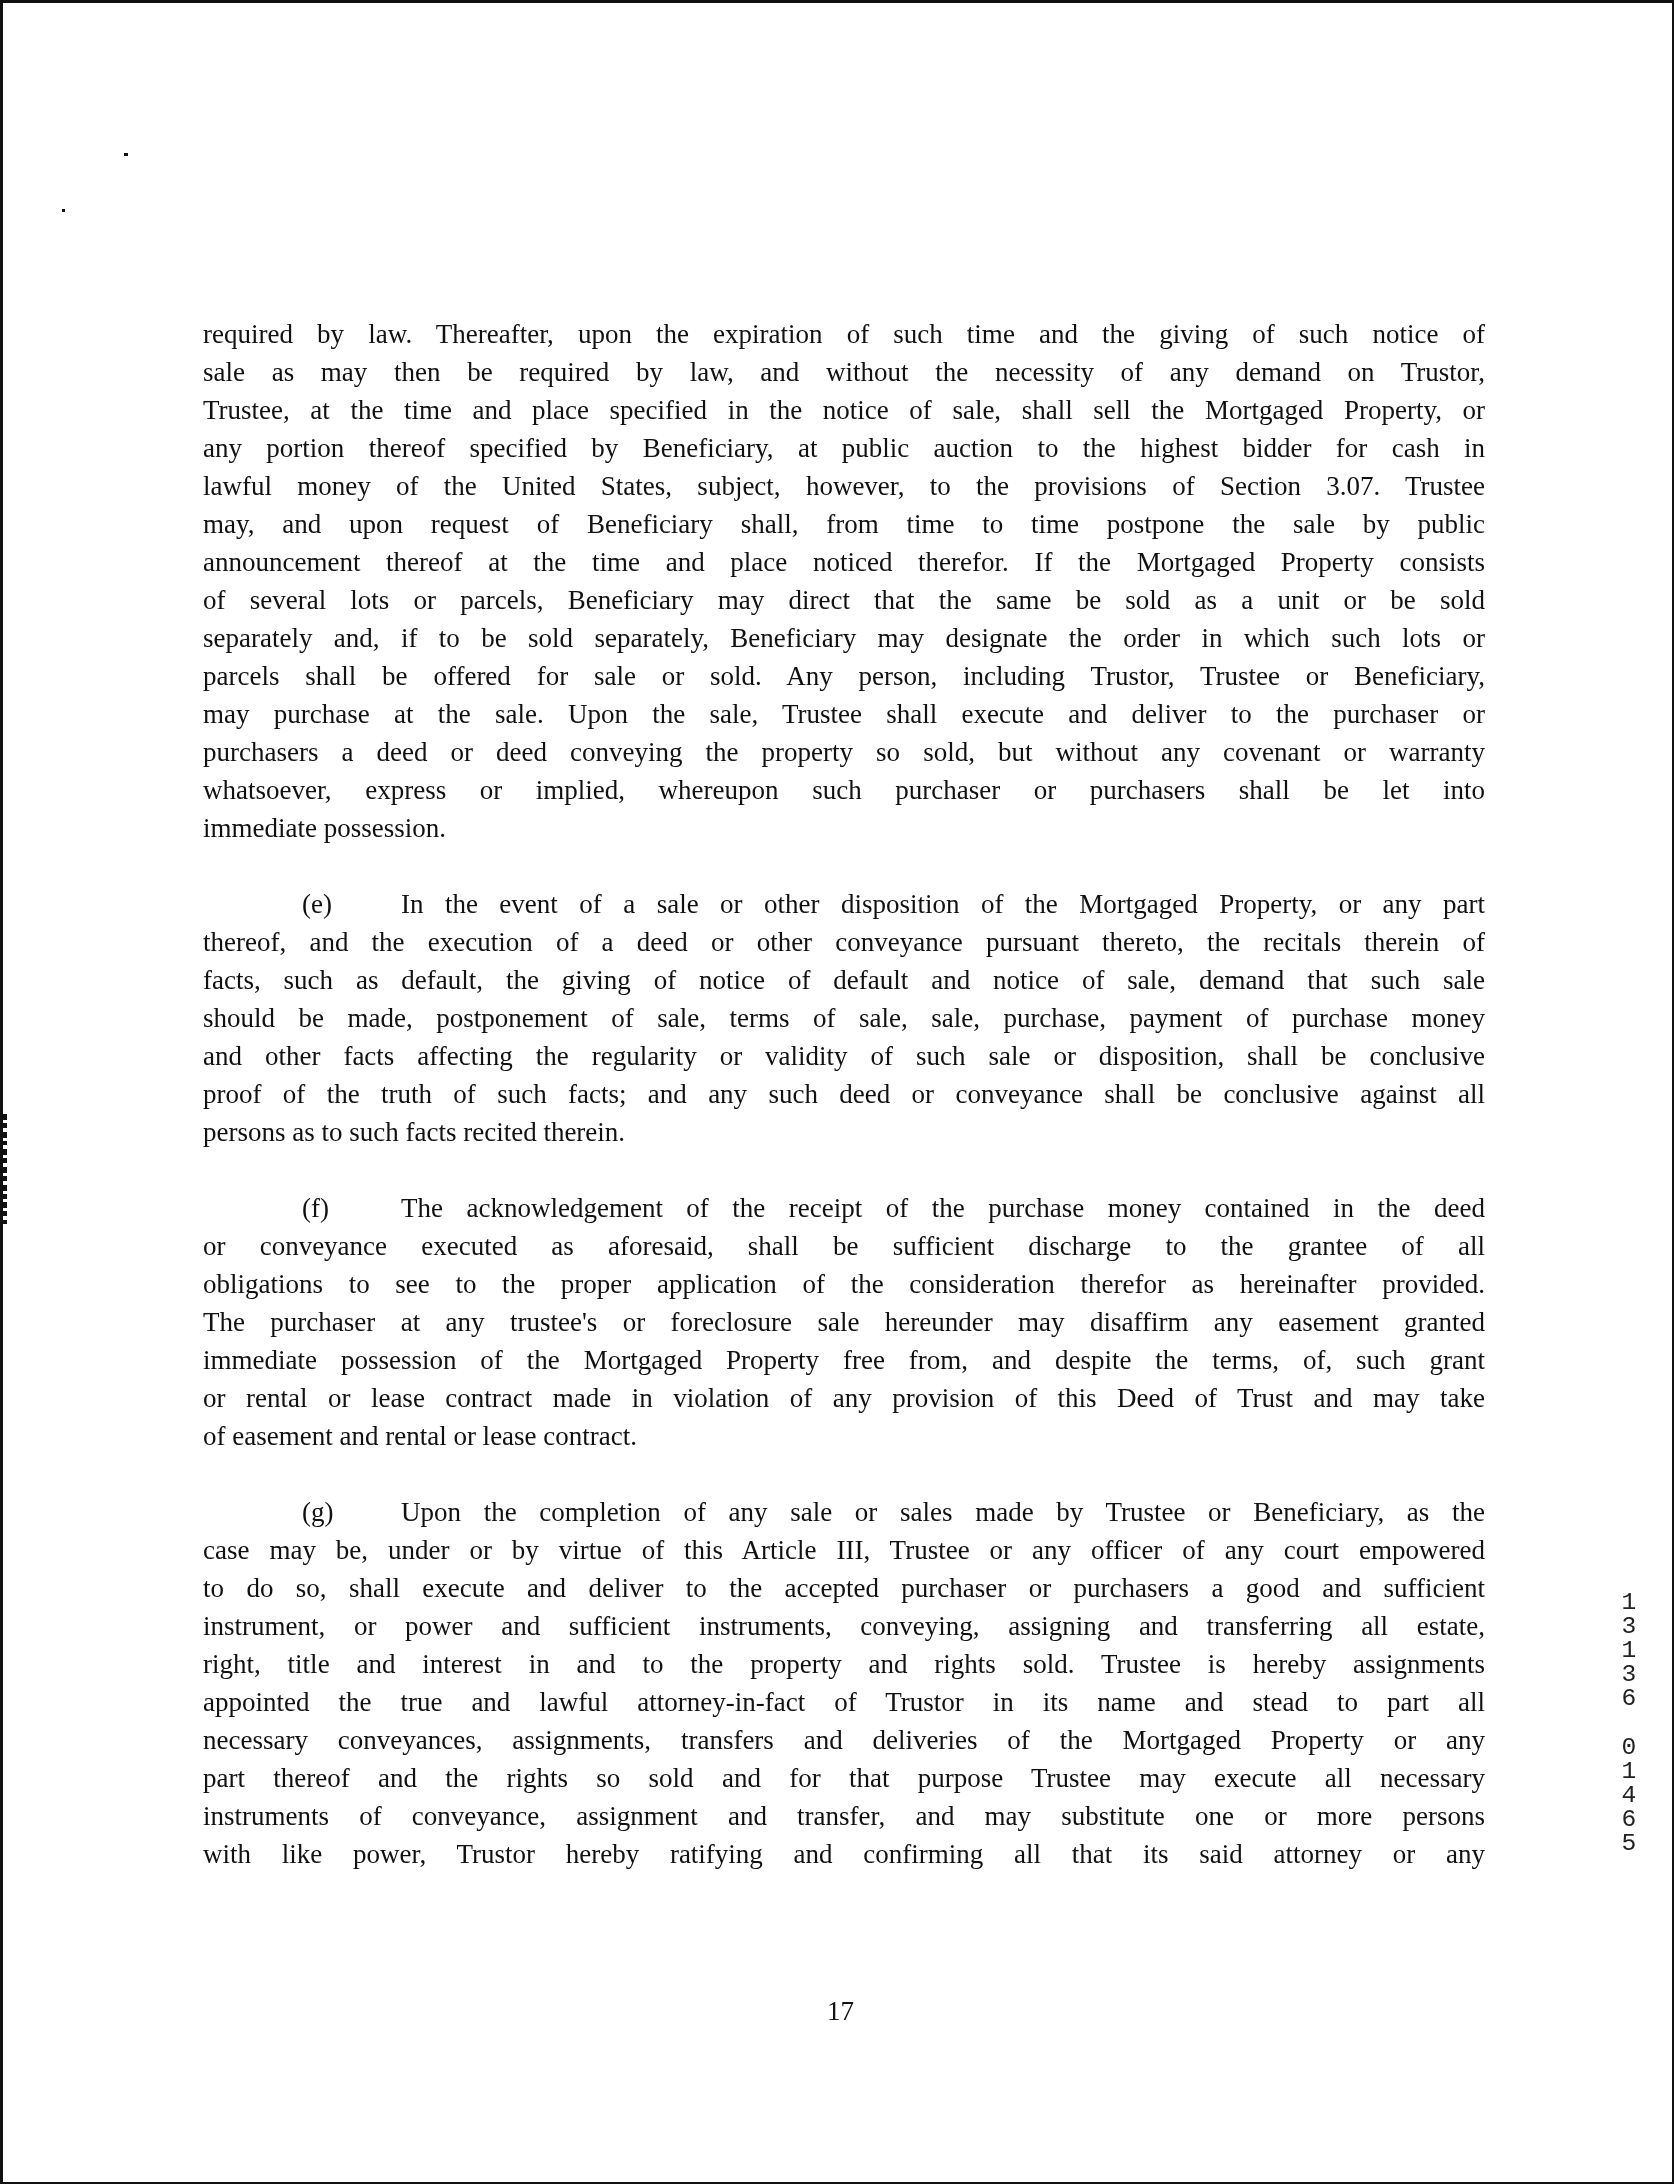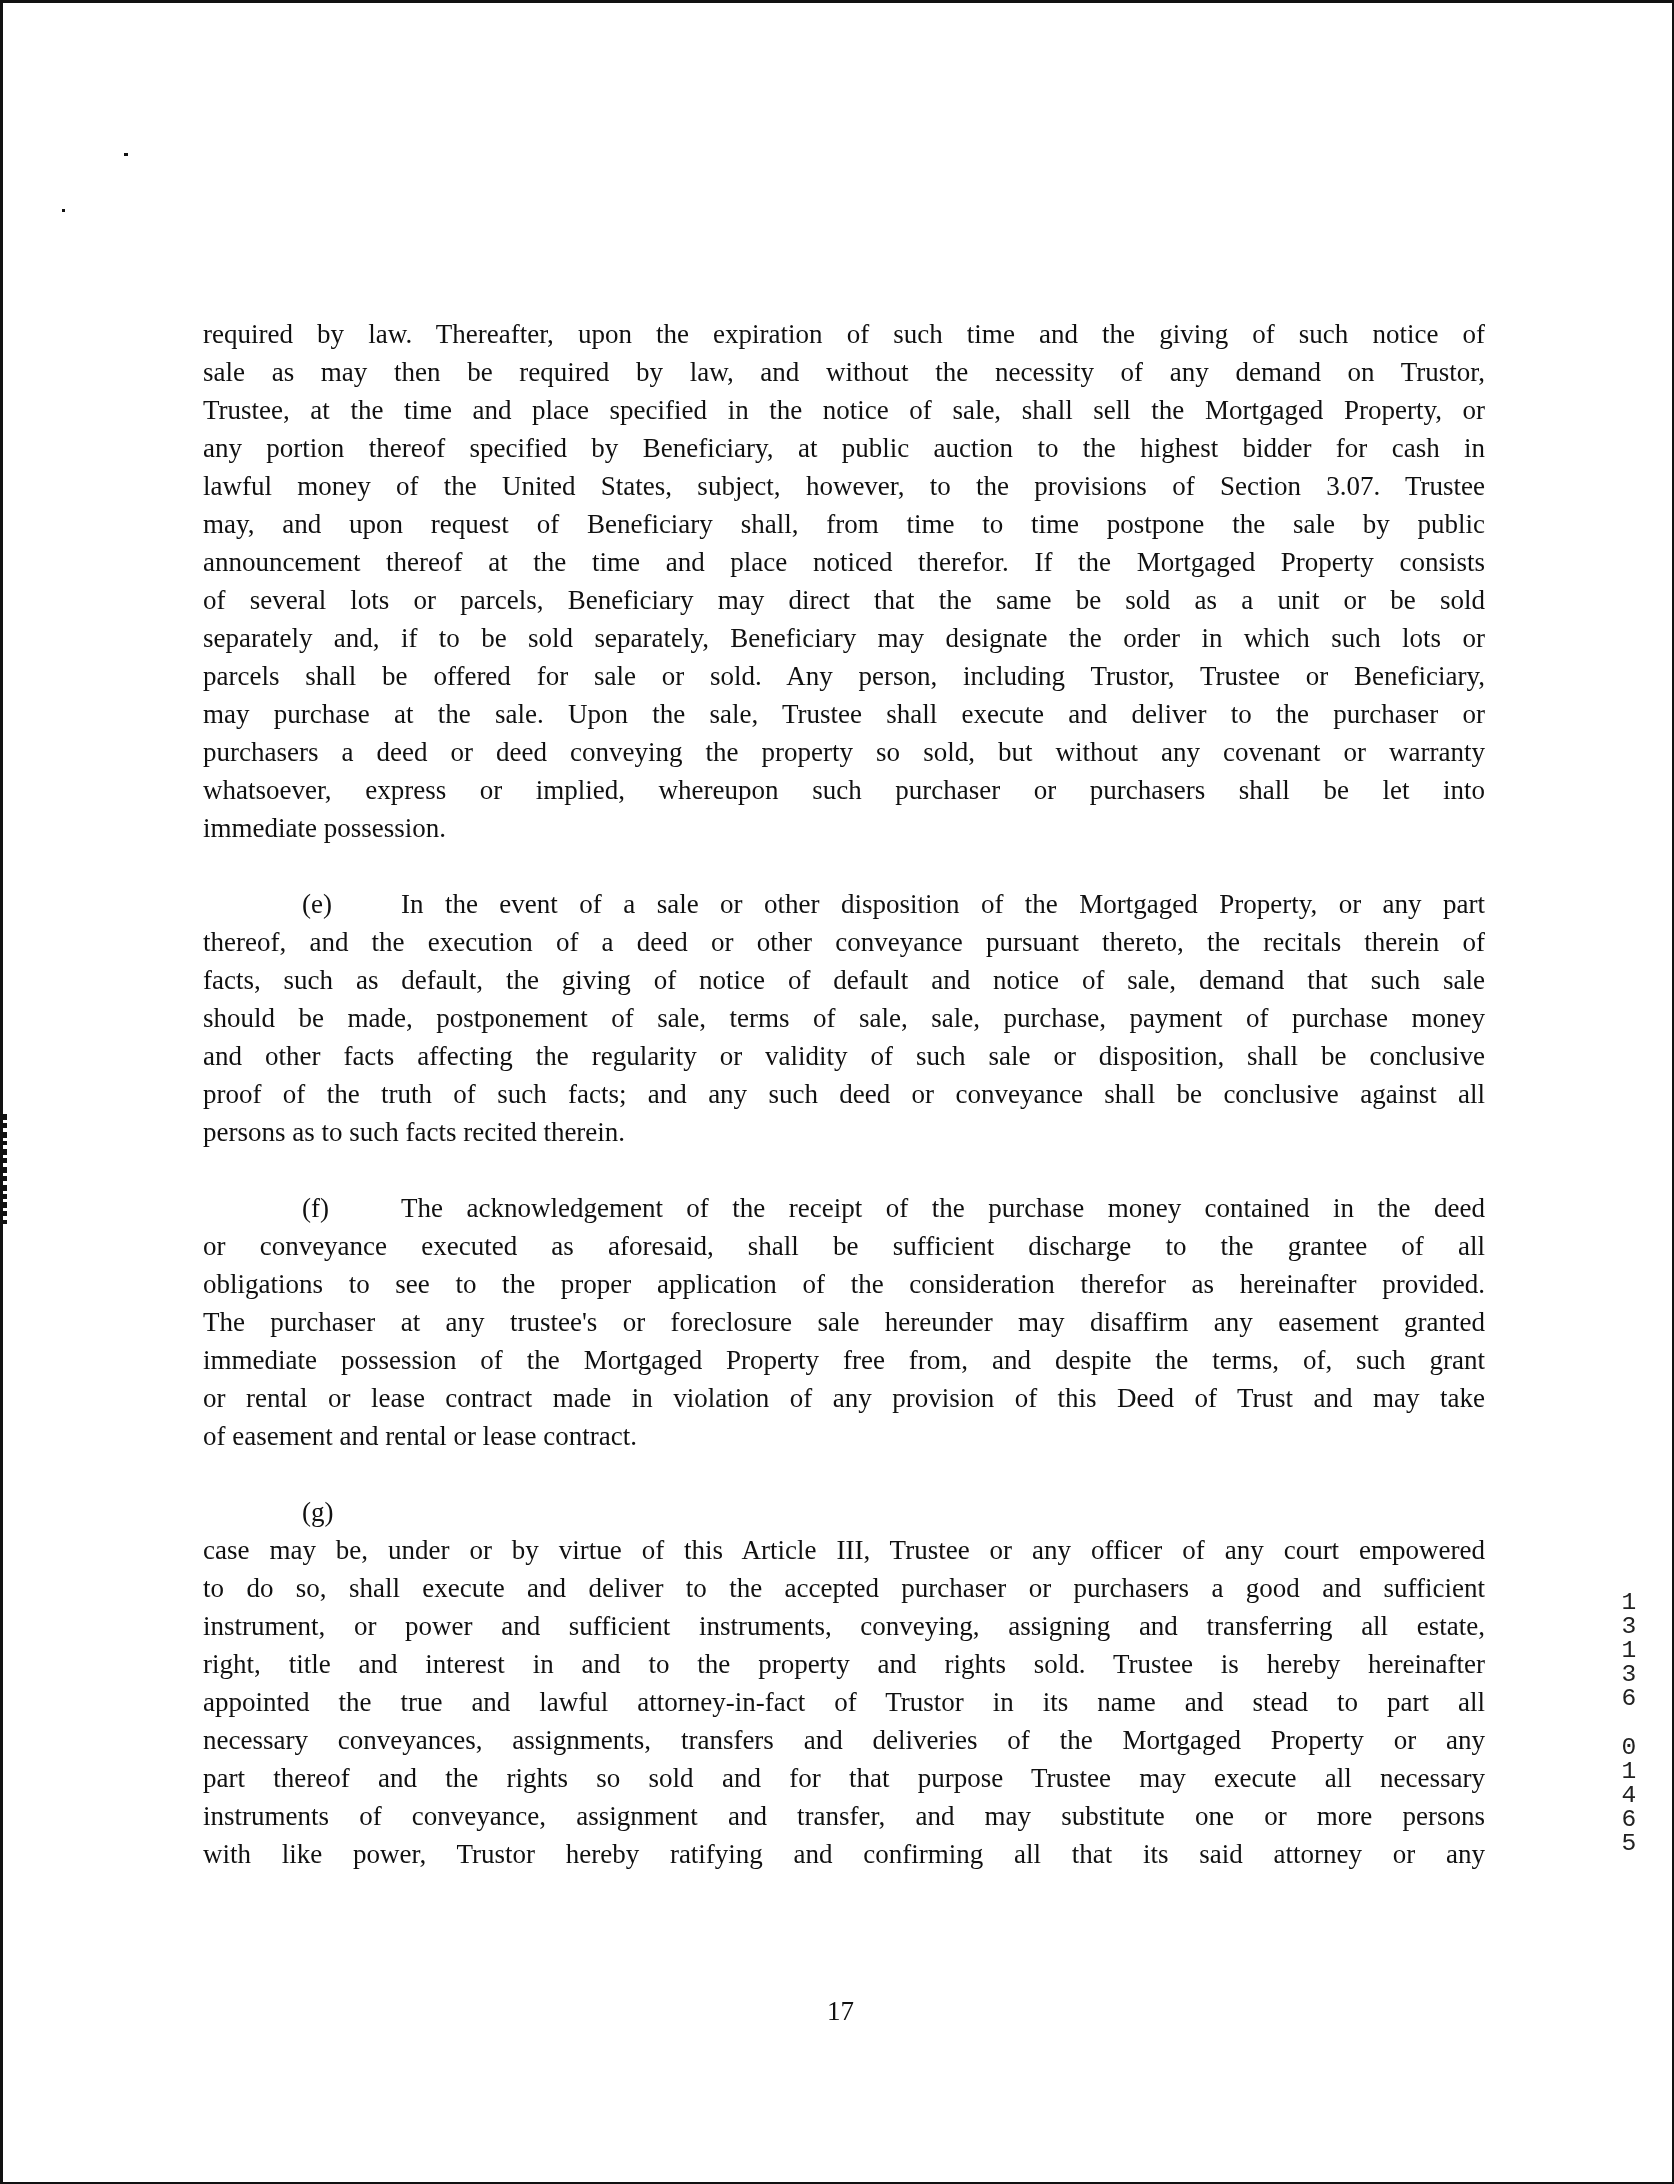--- a/index.html
+++ b/index.html
@@ -168,25 +168,26 @@
       <span class="line">immediate possession of the Mortgaged Property free from, and despite the terms, of, such grant</span>
       <span class="line">or rental or lease contract made in violation of any provision of this Deed of Trust and may take</span>
       <span class="line last">of easement and rental or lease contract.</span>
     </div>
 
     <div class="para-gap"></div>
 
     <div class="para">
       <div class="label-line">
         <span class="para-label">(g)</span>
+        <span class="first-text">Upon the completion of any sale or sales made by Trustee or Beneficiary, as the</span>
       </div>
       <span class="line">case may be, under or by virtue of this Article III, Trustee or any officer of any court empowered</span>
       <span class="line">to do so, shall execute and deliver to the accepted purchaser or purchasers a good and sufficient</span>
       <span class="line">instrument, or power and sufficient instruments, conveying, assigning and transferring all estate,</span>
-      <span class="line">right, title and interest in and to the property and rights sold.  Trustee is hereby hereinafter</span>
+      <span class="line">right, title and interest in and to the property and rights sold.  Trustee is hereby assignments</span>
       <span class="line">appointed the true and lawful attorney-in-fact of Trustor in its name and stead to part all</span>
       <span class="line">necessary conveyances, assignments, transfers and deliveries of the Mortgaged Property or any</span>
       <span class="line">part thereof and the rights so sold and for that purpose Trustee may execute all necessary</span>
       <span class="line">instruments of conveyance, assignment and transfer, and may substitute one or more persons</span>
       <span class="line">with like power, Trustor hereby ratifying and confirming all that its said attorney or any</span>
     </div>
 
   </div>
 
   <div class="stamp">

